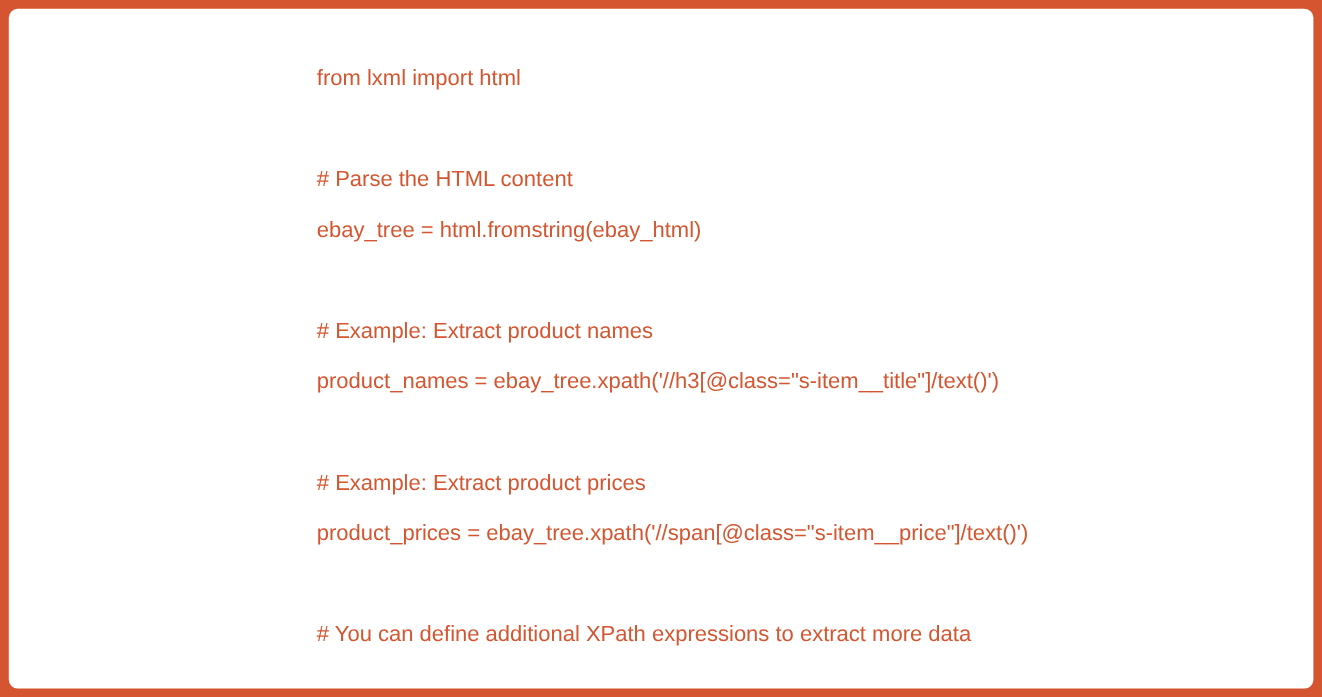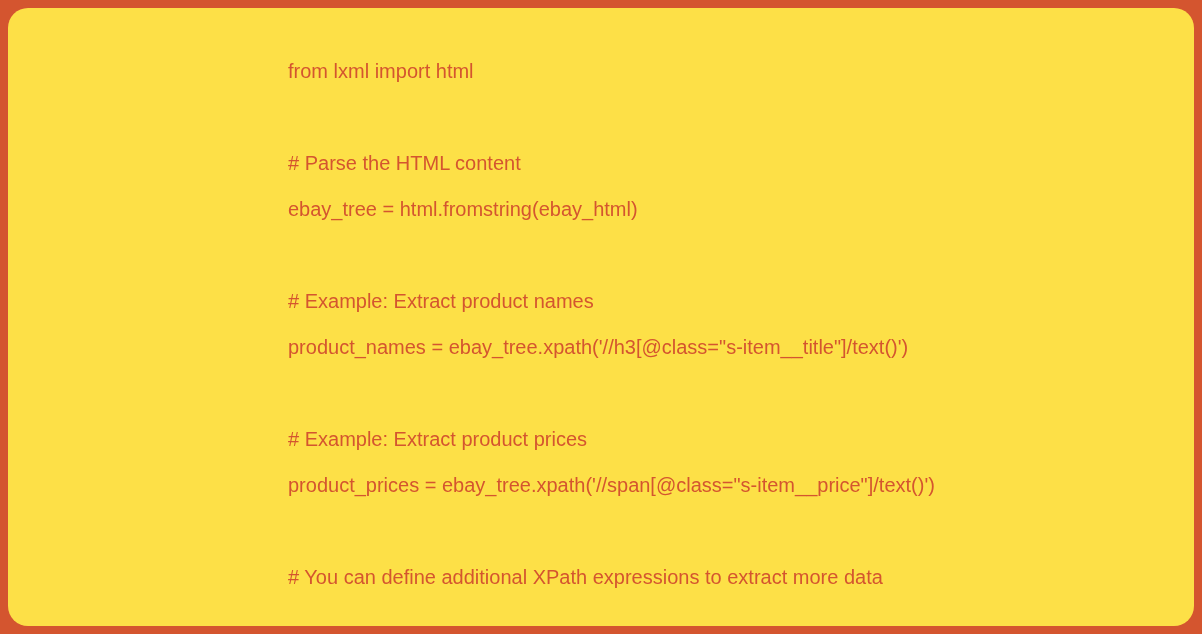--- a/index.html
+++ b/index.html
@@ -10,22 +10,22 @@
     body {
       width: 1202px;
       height: 634px;
       background-color: #D4552F;
       padding: 8px;
       font-family: 'Segoe UI', 'Helvetica Neue', Arial, sans-serif;
     }
     .code-panel {
       width: 100%;
       height: 100%;
-      background-color: #fde047;
-      border-radius: 20px;
+      background-color: #ffffff;
+      border-radius: 8px;
       padding: 40px 30px 30px 280px;
     }
     .code-content {
       color: #D4552F;
       font-size: 20px;
       line-height: 2.3;
       font-weight: 400;
       white-space: pre;
       font-family: 'Segoe UI', 'Helvetica Neue', Arial, sans-serif;
     }

